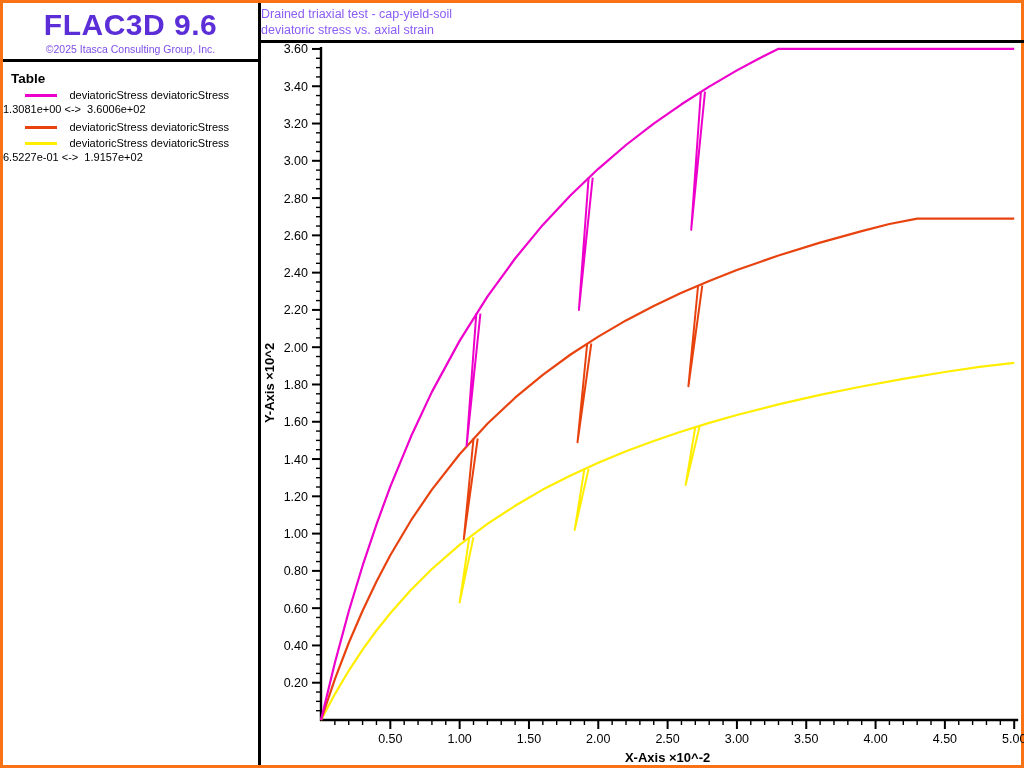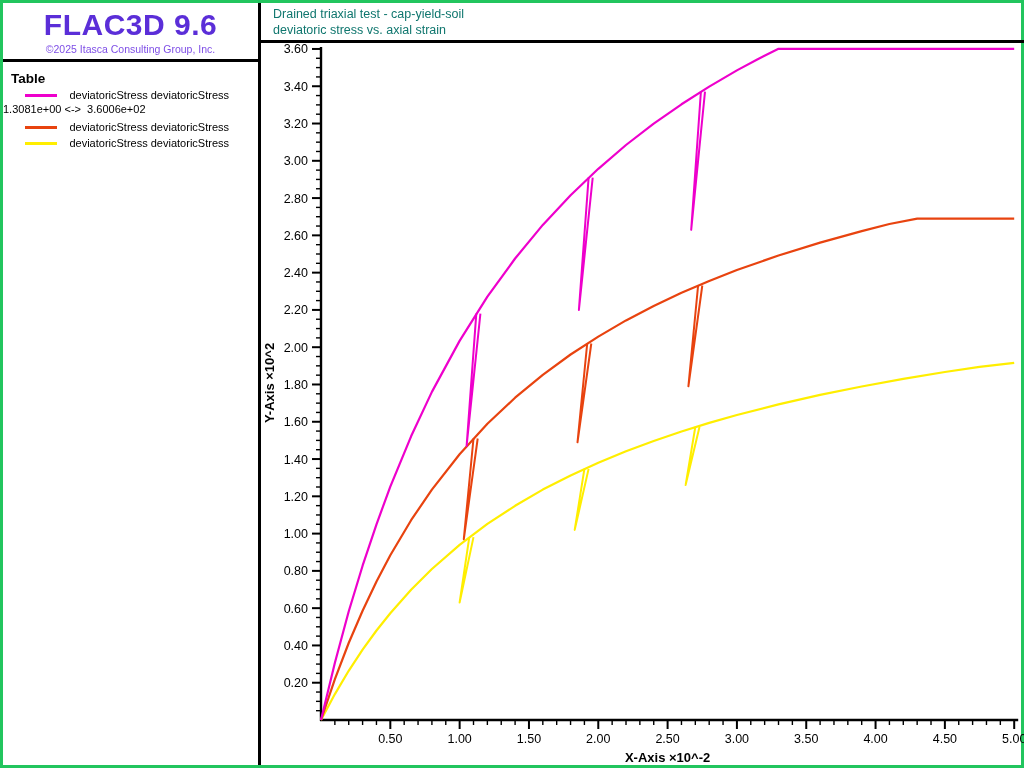--- a/index.html
+++ b/index.html
@@ -1,39 +1,39 @@
 <!DOCTYPE html>
 <html><head>
 <meta charset="utf-8">
 <style>
   * { margin:0; padding:0; box-sizing:border-box; }
   html,body { width:1024px; height:768px; overflow:hidden; background:#fff;
               font-family:"Liberation Sans", sans-serif; }
   .screen { position:absolute; left:0; top:0; width:1024px; height:768px;
-            background:#ffffff; border:3px solid #22c55e; }
+            background:#ffffff; border:3px solid #f97316; }
 
   
   .sidebar { position:absolute; left:0; top:0; width:255px; height:762px; background:#fff; }
   .logo { margin-top:5px; text-align:center; font-size:30px; font-weight:bold;
           letter-spacing:0.5px; }
   .copyright { text-align:center; font-size:10.5px; margin-top:1px; }
   .logo-sep { position:absolute; left:0; top:56px; width:255px; height:3px; background:#000; }
   .legend-heading { position:absolute; left:8px; top:68px; font-size:13.5px; font-weight:bold; color:#000; }
   .legend { position:absolute; left:0; top:84px; width:226px; }
   .legend-entry { margin-bottom:0; }
   .legend-row1 { height:16px; padding-left:22px; display:flex; align-items:center; }
   .swatch { display:inline-block; width:40px; height:0; border-top:3px solid #000; }
   .legend-label { margin-left:12px; font-size:11px; color:#000; white-space:pre; }
   .legend-range { height:16px; font-size:11px; color:#000; white-space:pre; }
 
   .vdivider { position:absolute; left:255px; top:0; width:3px; height:762px; background:#000; }
 
   
   .plotarea { position:absolute; left:258px; top:0; width:760px; height:762px; background:#fff; }
-  .plot-title { position:absolute; left:12px; top:3px; font-size:12.5px; line-height:16px; color:#0f766e; }
+  .plot-title { position:absolute; left:0; top:3px; font-size:12.5px; line-height:16px; color:#8b5cf6; }
   .title-sep { position:absolute; left:-3px; top:37px; width:766px; height:3px; background:#000; }
   #chart { position:absolute; left:0; top:40px; }
   text { fill:#000; }
 </style>
 </head>
 <body>
 
 <div class="screen">
 
   <div class="sidebar">
@@ -54,20 +54,21 @@
         <div class="legend-row1">
           <span class="swatch" style="border-top-color: rgb(232, 67, 15);"></span>
           <span class="legend-label">deviatoricStress deviatoricStress</span>
         </div>
       </div>
       <div class="legend-entry">
         <div class="legend-row1">
           <span class="swatch" style="border-top-color: rgb(255, 238, 0);"></span>
           <span class="legend-label">deviatoricStress deviatoricStress</span>
         </div>
+        <div class="legend-range">6.5227e-01 &lt;-&gt;  1.9157e+02</div>
       </div>
     </div>
   </div>
 
   <div class="vdivider"></div>
 
   <div class="plotarea">
     <div class="plot-title">
       <div>Drained triaxial test - cap-yield-soil</div>
       <div>deviatoric stress vs. axial strain</div>

